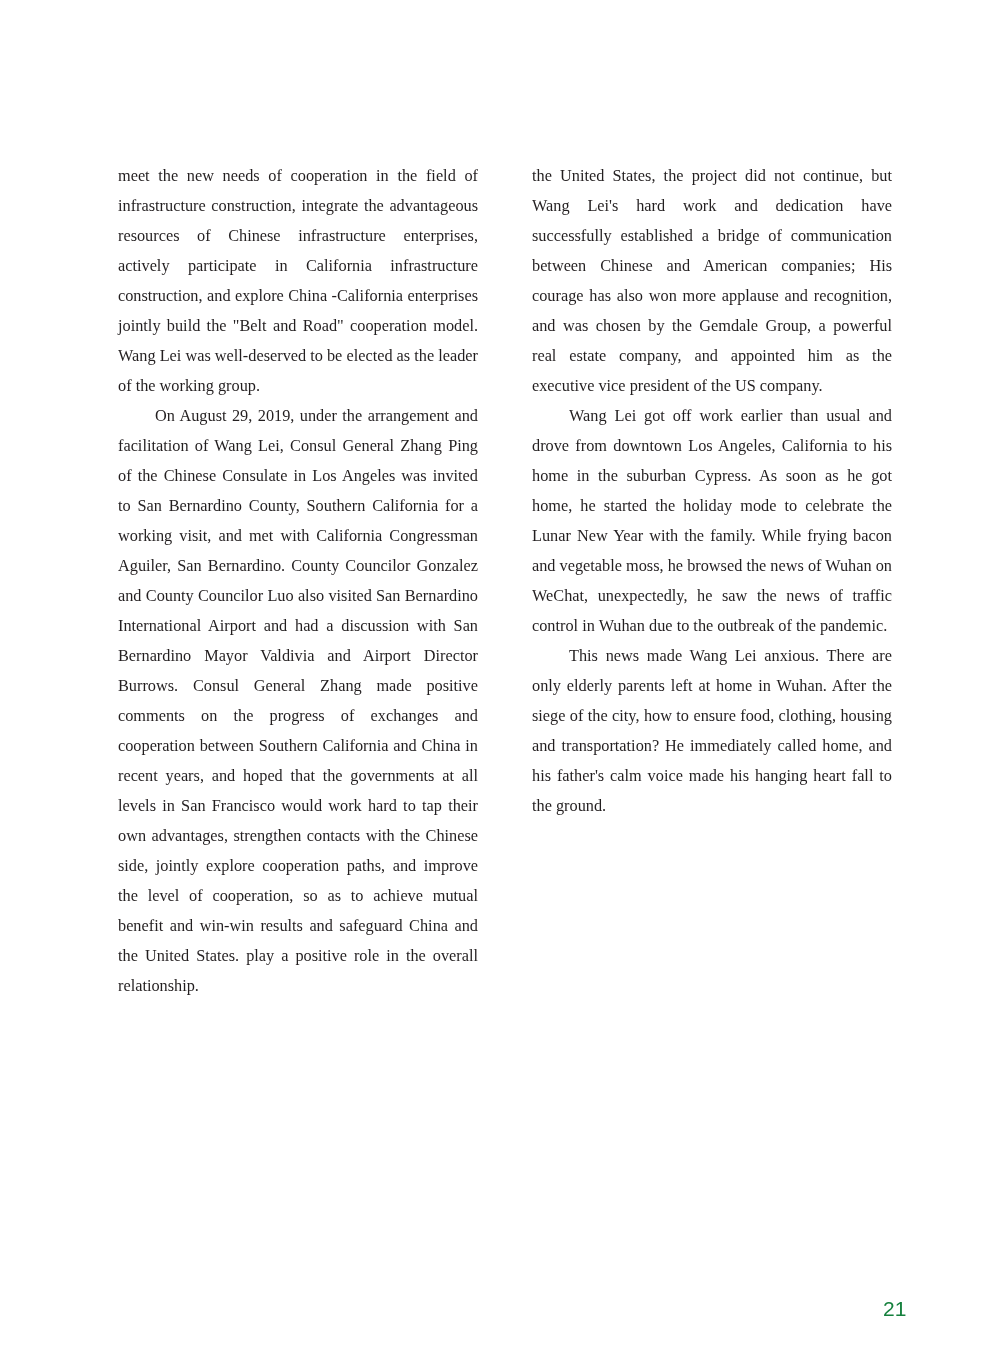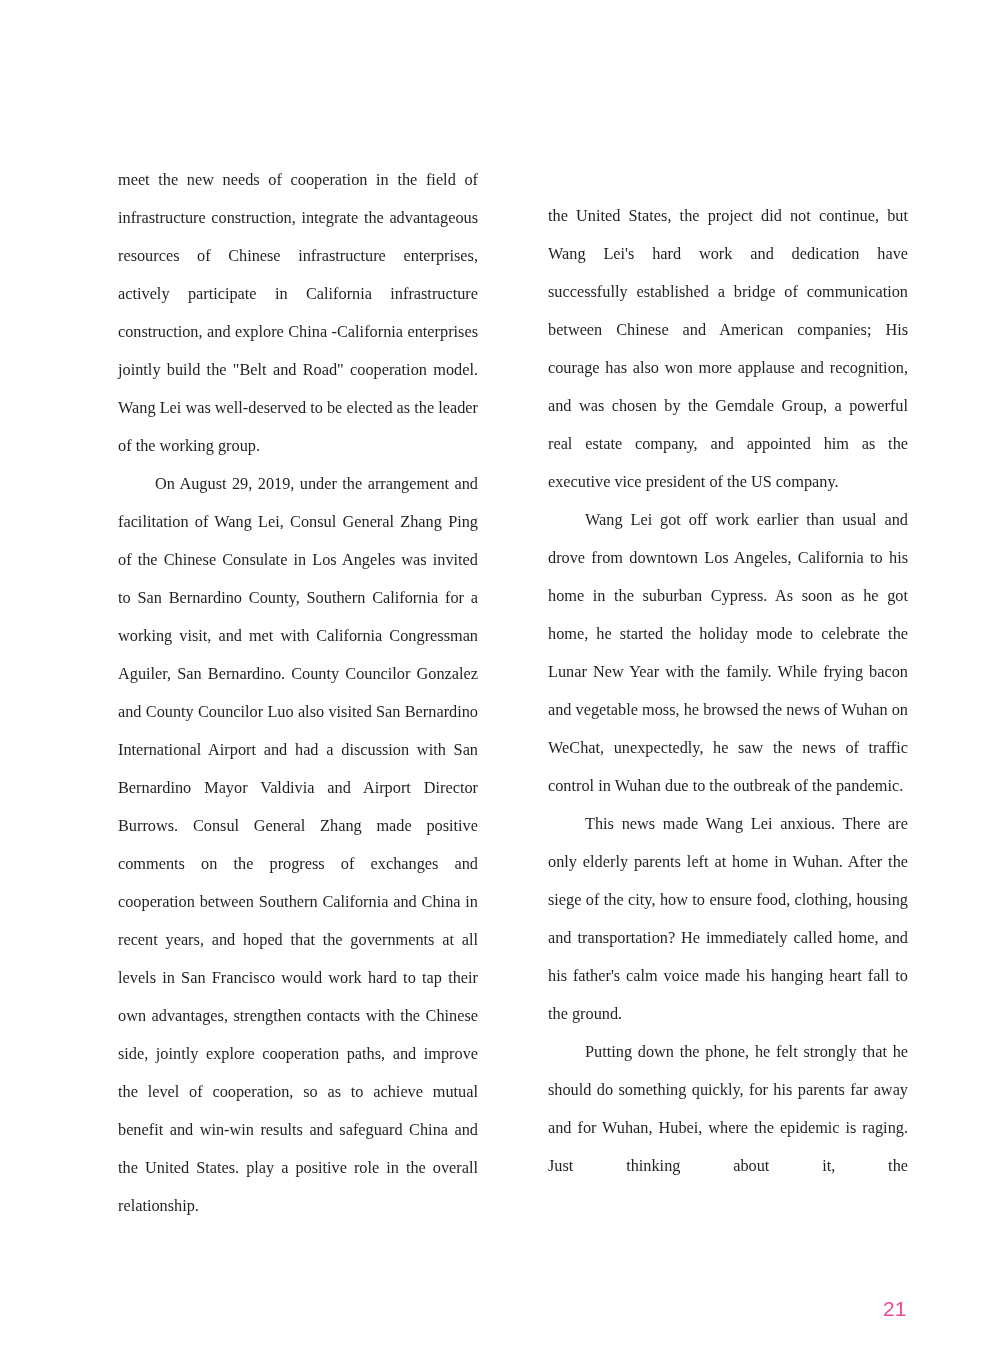--- a/index.html
+++ b/index.html
@@ -3,47 +3,46 @@
 <meta charset="utf-8">
 <style>
   html, body { margin: 0; padding: 0; background: #ffffff; }
   body { width: 1000px; height: 1359px; position: relative; overflow: hidden; }
   .col {
     position: absolute;
     top: 161px;
     width: 360px;
     font-family: "Liberation Serif", serif;
     font-size: 16.3px;
-    line-height: 38px;
+    line-height: 30px;
     color: #231f20;
     text-align: justify;
     text-align-last: auto;
   }
   .col.left { left: 118px; }
-  .col.right { left: 548px; margin-top: 36px; }
+  .col.right { left: 532px; }
   .col p { margin: 0; text-align: justify; }
   .col p.indent { text-indent: 37px; }
   .col p.last-open { text-align-last: justify; }
   .page-number {
     position: absolute;
     left: 883px;
     top: 1297px;
     font-family: "Liberation Sans", sans-serif;
     font-size: 21px;
-    color: #ec4899;
+    color: #15803d;
   }
 </style>
 </head>
 <body>
 
 <div class="col left">
   <p>meet the new needs of cooperation in the field of infrastructure construction, integrate the advantageous resources of Chinese infrastructure enterprises, actively participate in California infrastructure construction, and explore China -California enterprises jointly build the "Belt and Road" cooperation model. Wang Lei was well-deserved to be elected as the leader of the working group.</p>
   <p class="indent">On August 29, 2019, under the arrangement and facilitation of Wang Lei, Consul General Zhang Ping of the Chinese Consulate in Los Angeles was invited to San Bernardino County, Southern California for a working visit, and met with California Congressman Aguiler, San Bernardino. County Councilor Gonzalez and County Councilor Luo also visited San Bernardino International Airport and had a discussion with San Bernardino Mayor Valdivia and Airport Director Burrows. Consul General Zhang made positive comments on the progress of exchanges and cooperation between Southern California and China in recent years, and hoped that the governments at all levels in San Francisco would work hard to tap their own advantages, strengthen contacts with the Chinese side, jointly explore cooperation paths, and improve the level of cooperation, so as to achieve mutual benefit and win-win results and safeguard China and the United States. play a positive role in the overall relationship.</p>
 </div>
 
 <div class="col right">
   <p>the United States, the project did not continue, but Wang Lei's hard work and dedication have successfully established a bridge of communication between Chinese and American companies; His courage has also won more applause and recognition, and was chosen by the Gemdale Group, a powerful real estate company, and appointed him as the executive vice president of the US company.</p>
   <p class="indent">Wang Lei got off work earlier than usual and drove from downtown Los Angeles, California to his home in the suburban Cypress. As soon as he got home, he started the holiday mode to celebrate the Lunar New Year with the family. While frying bacon and vegetable moss, he browsed the news of Wuhan on WeChat, unexpectedly, he saw the news of traffic control in Wuhan due to the outbreak of the pandemic.</p>
   <p class="indent">This news made Wang Lei anxious. There are only elderly parents left at home in Wuhan. After the siege of the city, how to ensure food, clothing, housing and transportation? He immediately called home, and his father's calm voice made his hanging heart fall to the ground.</p>
-  <p class="indent last-open">Putting down the phone, he felt strongly that he should do something quickly, for his parents far away and for Wuhan, Hubei, where the epidemic is raging. Just thinking about it, the</p>
 </div>
 
 <div class="page-number">21</div>
 
 </body></html>

